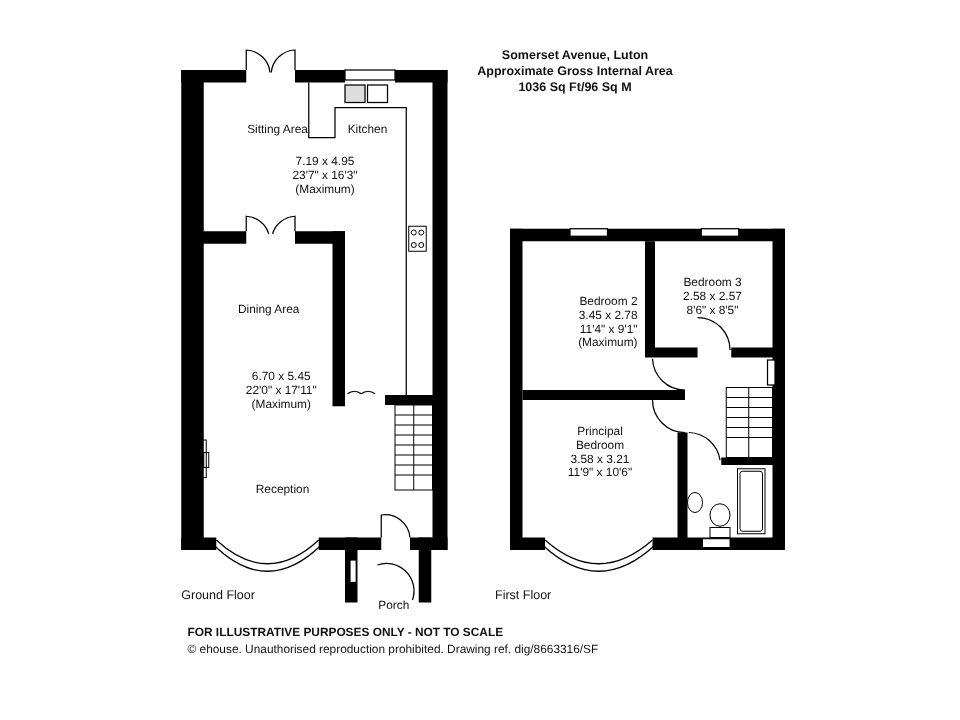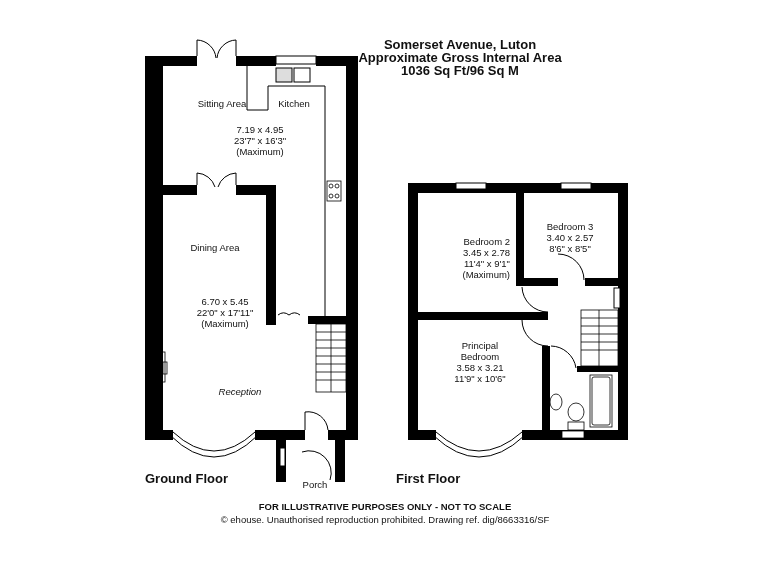--- a/index.html
+++ b/index.html
@@ -1,23 +1,23 @@
 <!DOCTYPE html>
 <html><head>
 <meta charset="utf-8">
 <style>
   html, body { margin: 0; padding: 0; background: #ffffff; }
   body { width: 768px; height: 576px; position: relative; overflow: hidden;
          font-family: "Liberation Sans", sans-serif; color: #111; }
   .abs { position: absolute; }
   .title-block { left: 330px; top: 38px; width: 260px; text-align: center;
-                 font-weight: bold; font-size: 13px; line-height: 13px; }
-  .floor-label { font-weight: bold; font-size: 13px; }
+                 font-weight: bold; font-size: 10px; line-height: 13px; }
+  .floor-label { font-weight: normal; font-size: 10px; }
   .room-label { font-size: 9.5px; text-align: center; line-height: 11px; }
-  .footer { left: 150px; top: 500px; width: 470px; text-align: center;
+  .footer { left: 150px; top: 500px; width: 470px; text-align: left;
             font-size: 9.5px; line-height: 13px; }
   .footer .strong { font-weight: bold; }
   svg { position: absolute; left: 0; top: 0; }
 </style>
 </head>
 <body>
 
 <svg width="768" height="576" viewBox="0 0 768 576">
   <g fill="#000">
 
@@ -163,33 +163,33 @@
   <div>7.19 x 4.95</div>
   <div>23'7" x 16'3"</div>
   <div>(Maximum)</div>
 </div>
 <div class="abs room-label" style="left:175px;top:242px;width:80px;">Dining Area</div>
 <div class="abs room-label" style="left:175px;top:296px;width:100px;">
   <div>6.70 x 5.45</div>
   <div>22'0" x 17'11"</div>
   <div>(Maximum)</div>
 </div>
-<div class="abs room-label" style="left:205px;top:386px;width:70px;font-style:italic;">Reception</div>
+<div class="abs room-label" style="left:191px;top:386px;width:70px;">Reception</div>
 <div class="abs room-label" style="left:290px;top:442px;width:50px;margin-top:37px;">Porch</div>
 <div class="abs floor-label" style="left:145px;top:471px;">Ground Floor</div>
 
 <div class="abs room-label" style="left:430px;top:236px;width:80px;text-align:right;">
   <div>Bedroom 2</div>
   <div>3.45 x 2.78</div>
   <div>11'4" x 9'1"</div>
   <div>(Maximum)</div>
 </div>
 <div class="abs room-label" style="left:530px;top:221px;width:80px;">
   <div>Bedroom 3</div>
-  <div>3.40 x 2.57</div>
+  <div>2.58 x 2.57</div>
   <div>8'6" x 8'5"</div>
 </div>
 <div class="abs room-label" style="left:440px;top:340px;width:80px;">
   <div>Principal</div>
   <div>Bedroom</div>
   <div>3.58 x 3.21</div>
   <div>11'9" x 10'6"</div>
 </div>
 <div class="abs floor-label" style="left:396px;top:471px;">First Floor</div>
 

